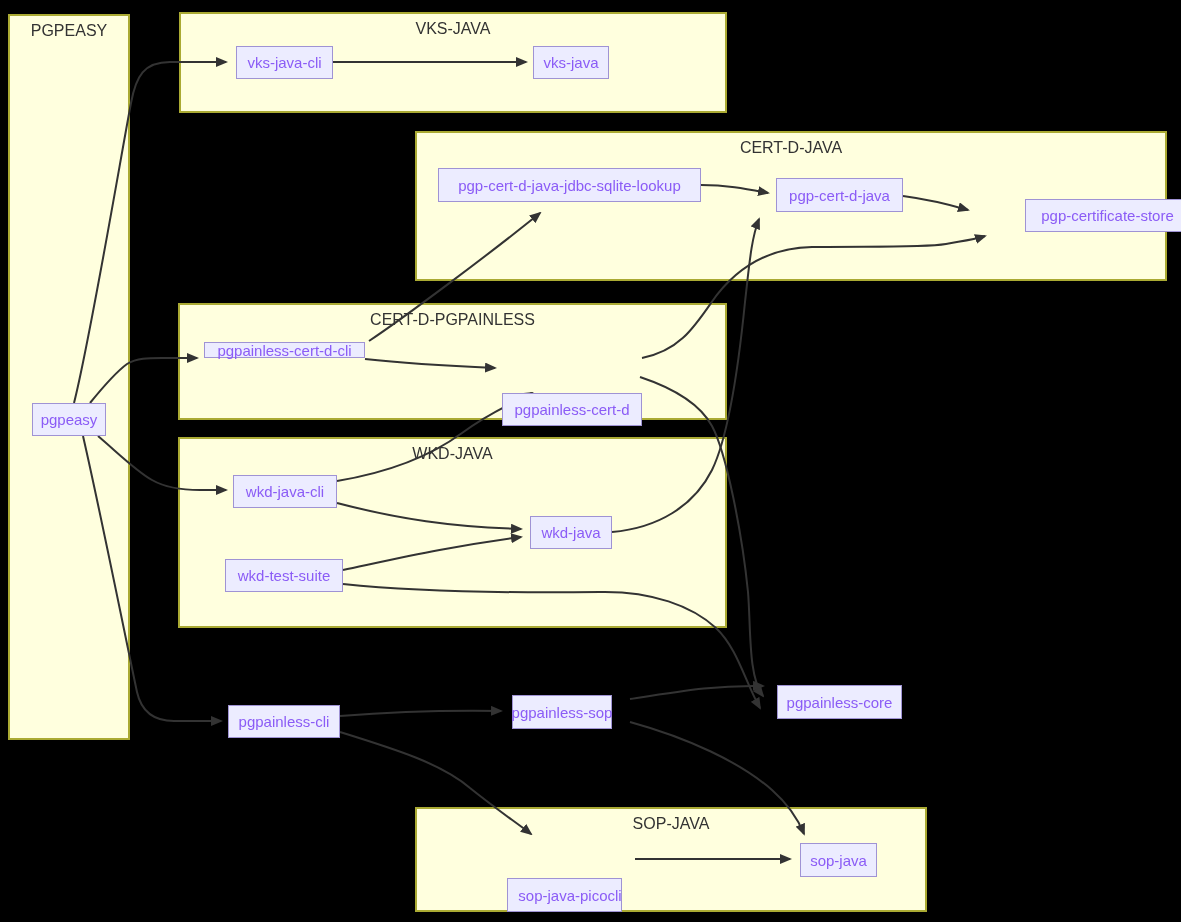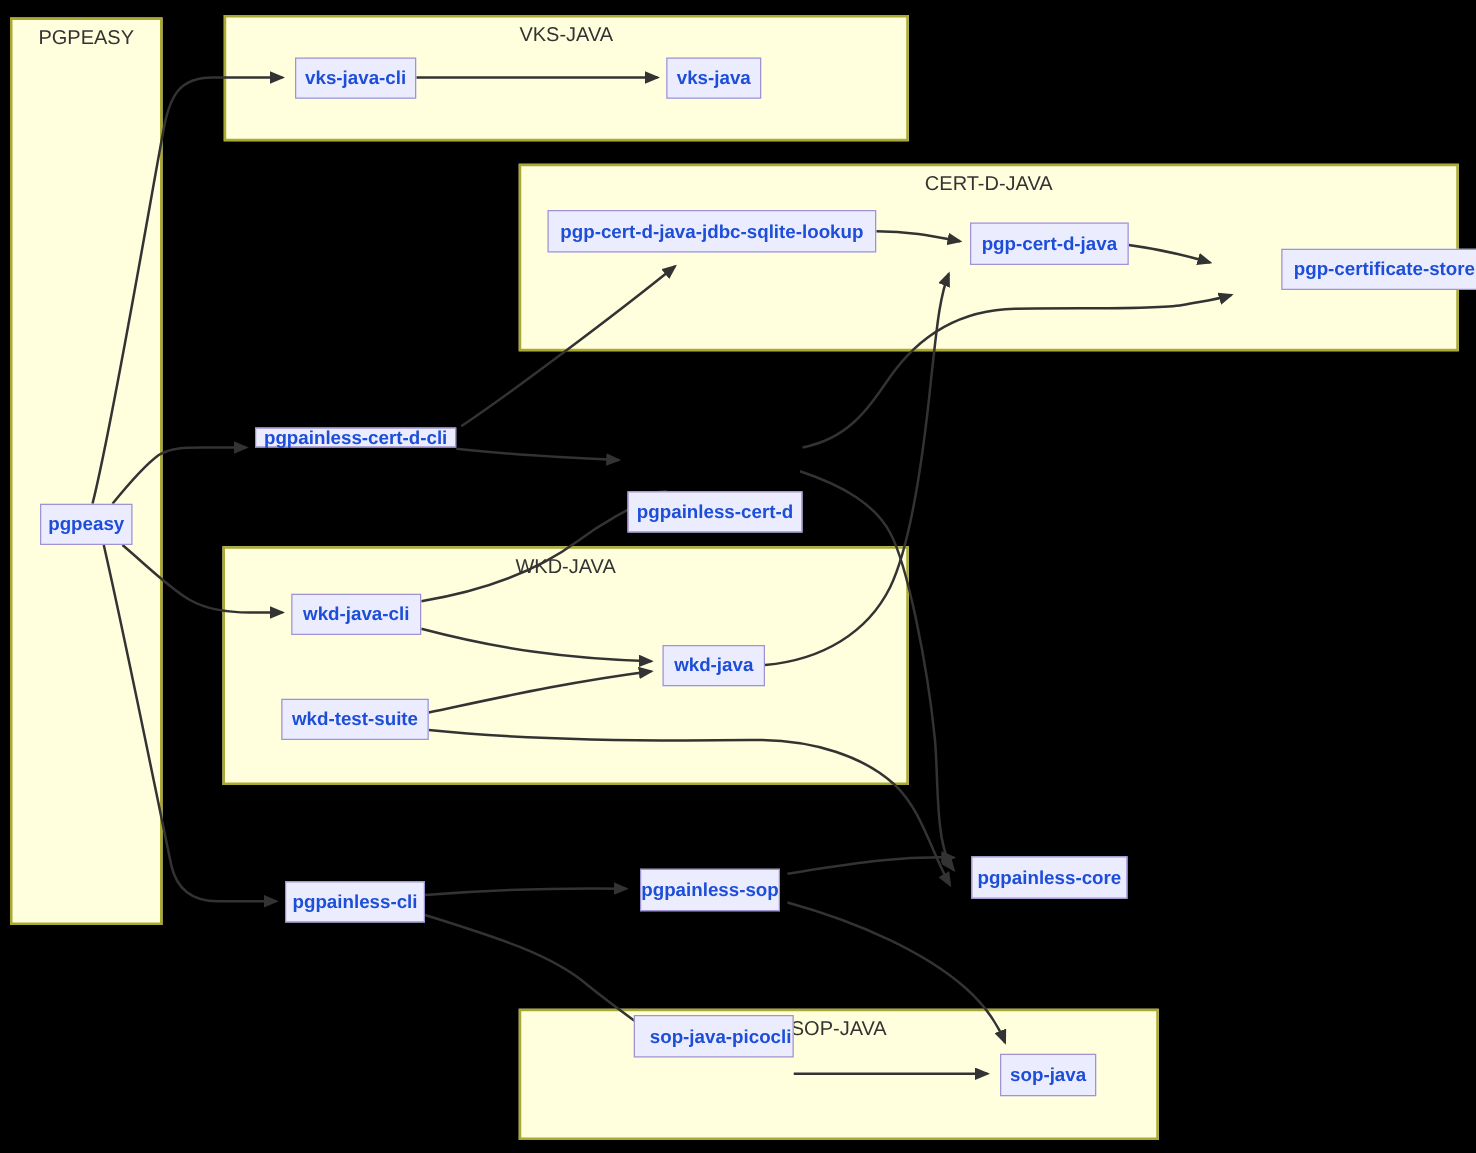--- a/index.html
+++ b/index.html
@@ -47,37 +47,39 @@
   .node {
     position: absolute;
     background: #ECECFF;
     border: 1.5px solid #9f93d4;
     box-sizing: border-box;
     z-index: 3;
     display: flex;
     align-items: center;
     justify-content: center;
     font-size: 15px;
-    color: #1d4ed8;
+    color: #8b5cf6;
     white-space: nowrap;
-    font-weight: bold;
   }
 </style>
 </head>
 <body>
 
 <div class="diagram" id="diagram-root">
     <div class="subgraph" style="left: 8px; top: 14px; width: 122px; height: 726px;">
       <div class="subgraph-title">PGPEASY</div>
     </div>
     <div class="subgraph" style="left: 179px; top: 12px; width: 548px; height: 101px;">
       <div class="subgraph-title">VKS-JAVA</div>
     </div>
     <div class="subgraph" style="left: 415px; top: 131px; width: 752px; height: 150px;">
       <div class="subgraph-title">CERT-D-JAVA</div>
+    </div>
+    <div class="subgraph" style="left: 178px; top: 303px; width: 549px; height: 117px;">
+      <div class="subgraph-title">CERT-D-PGPAINLESS</div>
     </div>
     <div class="subgraph" style="left: 178px; top: 437px; width: 549px; height: 191px;">
       <div class="subgraph-title">WKD-JAVA</div>
     </div>
     <div class="subgraph" style="left: 415px; top: 807px; width: 512px; height: 105px;">
       <div class="subgraph-title">SOP-JAVA</div>
     </div>
     <svg id="edge-layer" width="1181" height="922">
       <defs>
         <marker id="arrowhead" markerUnits="userSpaceOnUse" markerWidth="12" markerHeight="10" refX="10" refY="5" orient="auto">
@@ -111,17 +113,17 @@
     <div class="node" style="left: 533px; top: 46px; width: 76px; height: 33px;">vks-java</div>
     <div class="node" style="left: 438px; top: 168px; width: 263px; height: 34px;">pgp-cert-d-java-jdbc-sqlite-lookup</div>
     <div class="node" style="left: 776px; top: 178px; width: 127px; height: 34px;">pgp-cert-d-java</div>
     <div class="node" style="left: 977px; top: 199px; width: 165px; height: 33px; margin-left: 48px;">pgp-certificate-store</div>
     <div class="node" style="left: 204px; top: 342px; width: 161px; height: 16px;">pgpainless-cert-d-cli</div>
     <div class="node" style="left: 502px; top: 352px; width: 140px; height: 33px; margin-top: 41px;">pgpainless-cert-d</div>
     <div class="node" style="left: 233px; top: 475px; width: 104px; height: 33px;">wkd-java-cli</div>
     <div class="node" style="left: 530px; top: 516px; width: 82px; height: 33px;">wkd-java</div>
     <div class="node" style="left: 225px; top: 559px; width: 118px; height: 33px;">wkd-test-suite</div>
     <div class="node" style="left: 228px; top: 705px; width: 112px; height: 33px;">pgpainless-cli</div>
-    <div class="node" style="left: 512px; top: 695px; width: 112px; height: 34px;">pgpainless-sop</div>
+    <div class="node" style="left: 512px; top: 695px; width: 100px; height: 34px;">pgpainless-sop</div>
     <div class="node" style="left: 777px; top: 685px; width: 125px; height: 34px;">pgpainless-core</div>
-    <div class="node" style="left: 507px; top: 812px; width: 128px; height: 34px; padding-left: 11px;">sop-java-picocli</div>
+    <div class="node" style="left: 507px; top: 878px; width: 115px; height: 34px; padding-left: 11px;">sop-java-picocli</div>
     <div class="node" style="left: 800px; top: 843px; width: 77px; height: 34px;">sop-java</div>
   </div>
 
 </body></html>

